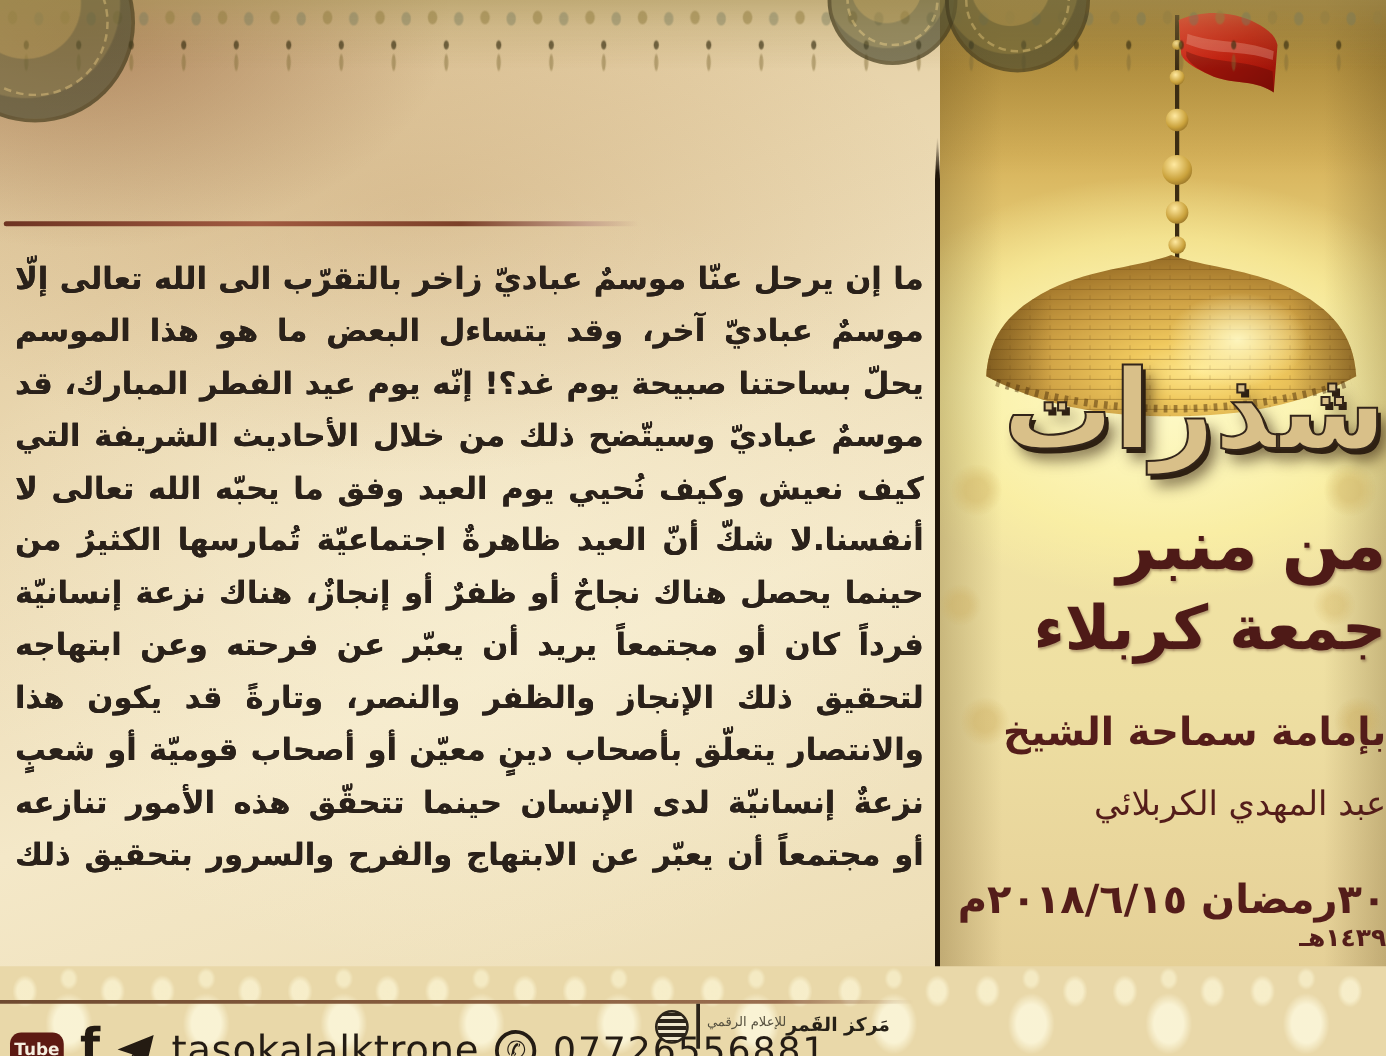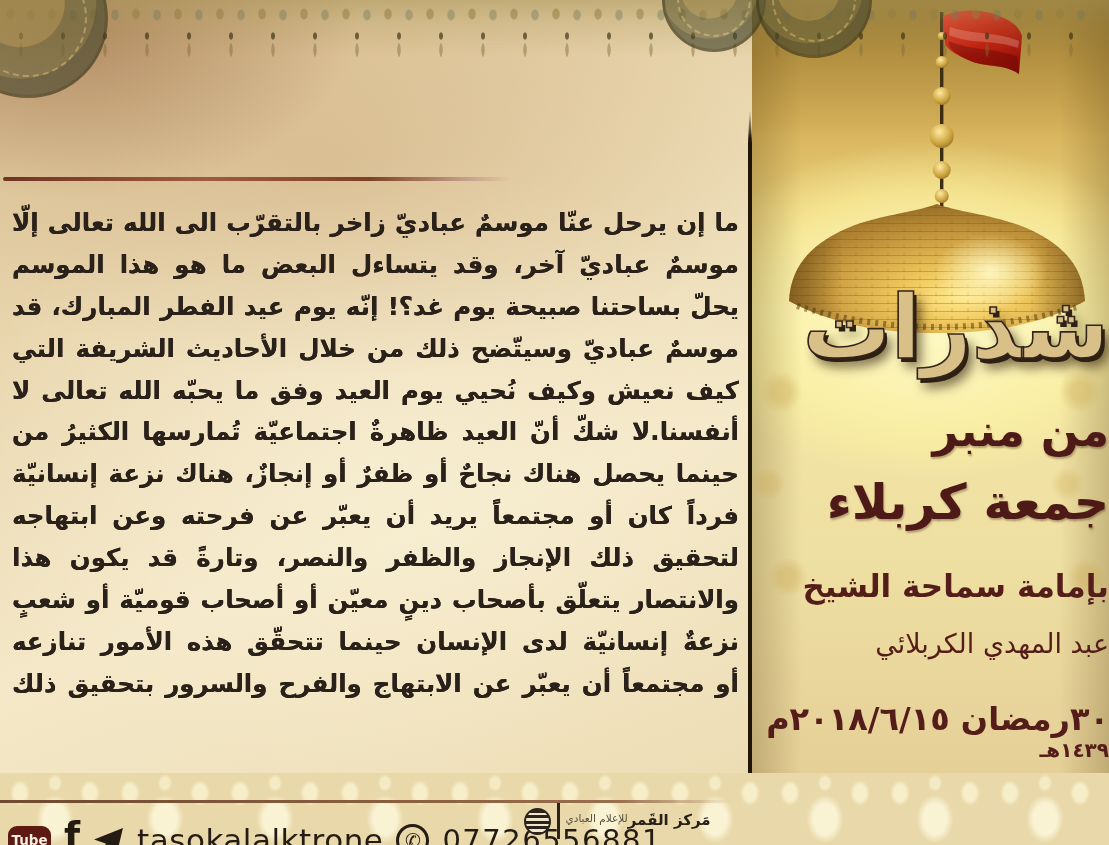--- a/index.html
+++ b/index.html
@@ -73,21 +73,21 @@
       radial-gradient(28px 28px at 60% 205px, rgba(203,168,84,.45) 30%, transparent 70%);}
   .orn-l{left:-6px;top:372px;}
   .orn-r{right:-6px;top:372px;}
 
   .right-col .txt{position:absolute;left:0;width:100%;text-align:right;direction:rtl;z-index:6;}
   .t-main{
     top:282px;font-size:88px;line-height:1.05;font-weight:bold;color:#d9c089;
     -webkit-text-stroke:1.6px #33251a;letter-spacing:1px;
     text-shadow:3px 4px 0 #2e2012, 7px 9px 12px rgba(50,30,10,.65);
   }
-  .t-sub1{top:404px;font-size:45px;font-weight:bold;color:#4e1a17;text-shadow:1px 2px 2px rgba(70,30,20,.35);}
+  .t-sub1{top:404px;font-size:55px;font-weight:bold;color:#4e1a17;text-shadow:1px 2px 2px rgba(70,30,20,.35);}
   .t-sub2{top:474px;font-size:49px;font-weight:bold;color:#4e1a17;text-shadow:1px 2px 2px rgba(70,30,20,.35);}
   .t-imam1{top:568px;font-size:31px;font-weight:bold;color:#541d1a;}
   .t-imam2{top:628px;font-size:27px;font-weight:normal;color:#541d1a;}
   .t-date1{top:700px;font-size:32px;font-weight:bold;color:#541d1a;letter-spacing:1px;}
   .t-date2{top:738px;font-size:20px;font-weight:bold;color:#541d1a;letter-spacing:2px;}
 
   
   .footer-band{
     position:absolute;left:0;top:773px;width:100%;height:72px;z-index:25;
     background-image:
@@ -235,18 +235,18 @@
           <span>✆</span>
         </div>
       <div class="phone">07726556881</div>
     </div>
 
     <div class="logo">
       <div class="logo-icon"></div>
       <div class="logo-divider"></div>
       <div class="logo-text">
         <span class="logo-name">مَركز القَمر</span>
-        <span class="logo-sub">للإعلام العبادي</span>
+        <span class="logo-sub">للإعلام الرقمي</span>
       </div>
     </div>
   </div>
 
 </div>
 
 </body></html>

